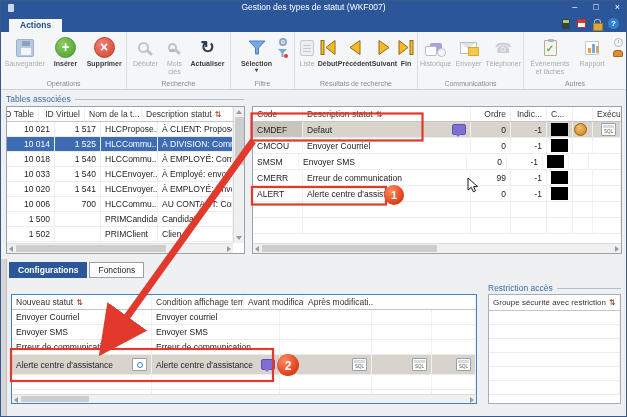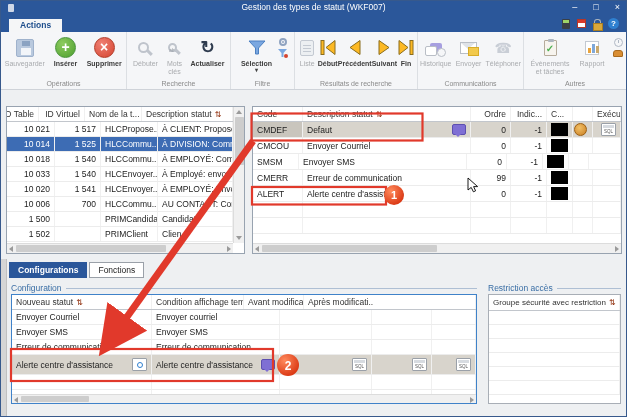--- a/index.html
+++ b/index.html
@@ -300,20 +300,23 @@
         </div>
         <div class="autres-mini">
           <span class="clock-ic"></span>
           <span class="cake-ic"></span>
         </div>
       </div>
       <div class="rlabel">Autres</div>
     </div>
   </div>
 
+  <div class="gbox-label" style="left:5px;top:93px;width:238px">
+    <span>Tables associées</span>
+  </div>
   <div class="grid" style="left:5px;top:105px;width:239px;height:148px">
     <div style="position:absolute;left:0;top:0;right:11px;bottom:10px;overflow:hidden">
       <div class="grow ghead" style="height:15px">
         <div class="gc num" style="width:32px">ID Table</div>
         <div class="gc num" style="width:46px">ID Virtuel</div>
         <div class="gc" style="width:57px">Nom de la t...</div>
         <div class="gc" style="flex:1">
             <span>Description statut</span>
             <span class="sort">⇅</span>
           </div>
@@ -481,23 +484,20 @@
     </div>
   </div>
 
   <div class="left-strip"></div>
 
   <div class="tabs2">
     <div class="tab2 active">Configurations</div>
     <div class="tab2">Fonctions</div>
   </div>
 
-  <div class="gbox-label" style="left:10px;top:282px;width:466px">
-    <span>Configuration</span>
-  </div>
   <div class="grid" style="left:10px;top:293px;width:466px;height:110px;border-color:#3f82c9">
     <div style="position:absolute;left:0;top:0;right:0;bottom:9px;overflow:hidden">
       <div class="grow ghead" style="height:15px">
         <div class="gc" style="width:140px">
             <span>Nouveau statut</span>
             <span class="sort">⇅</span>
           </div>
         <div class="gc" style="width:92px">Condition affichage template</div>
         <div class="gc" style="width:60px">Avant modificat...</div>
         <div class="gc" style="flex:1">Après modificati..</div>

